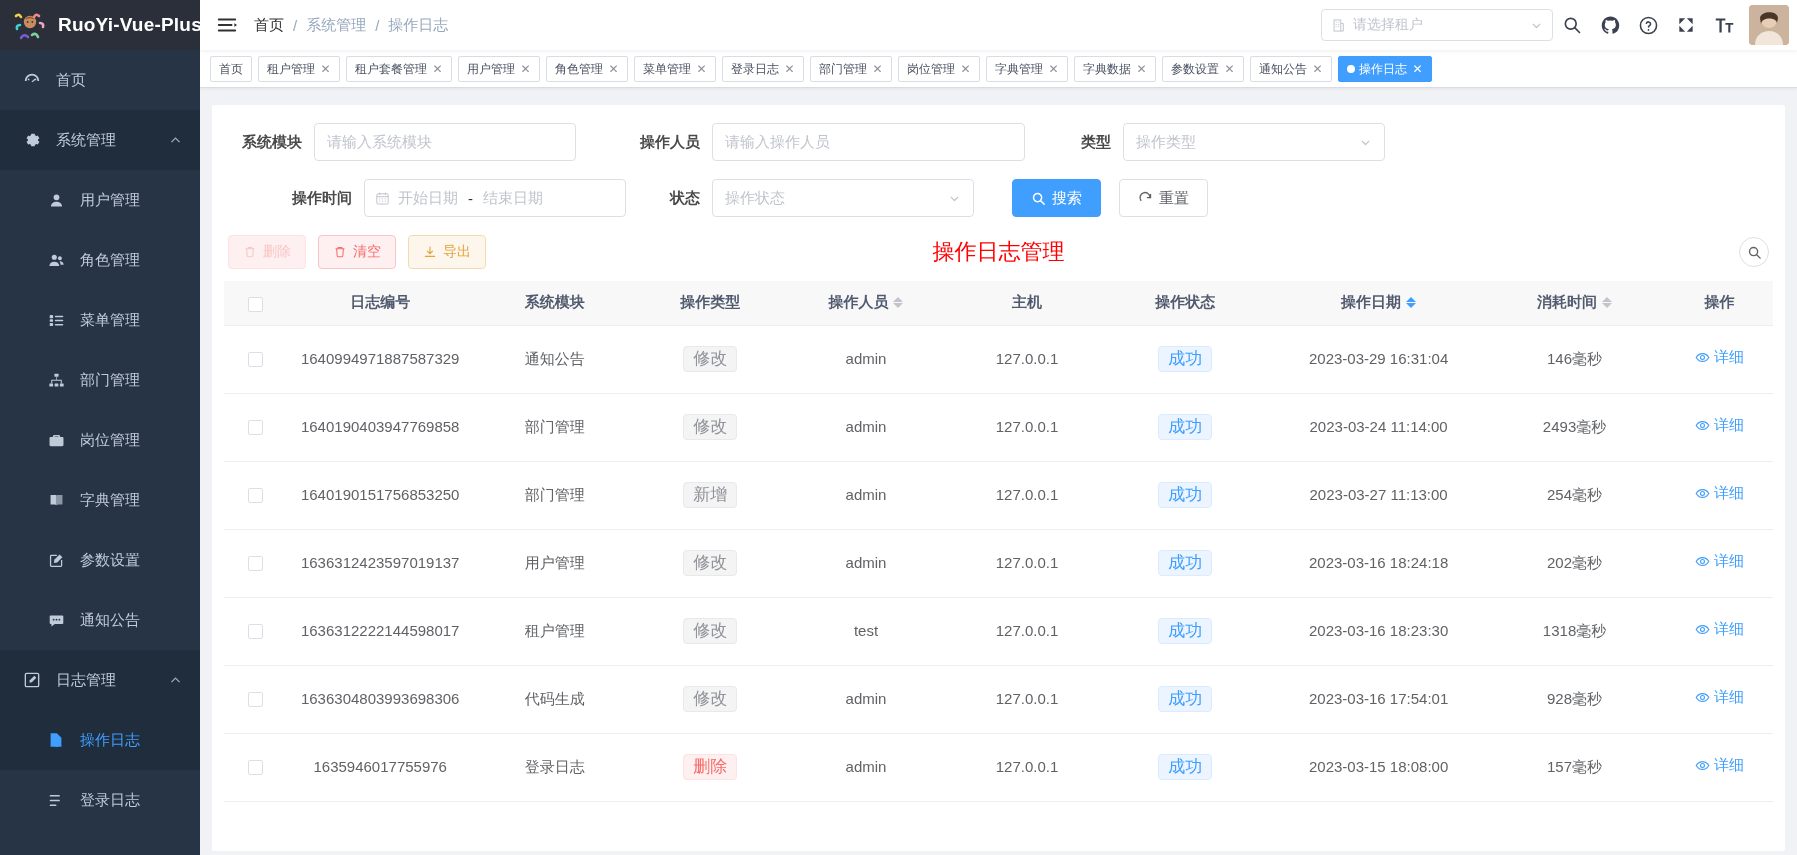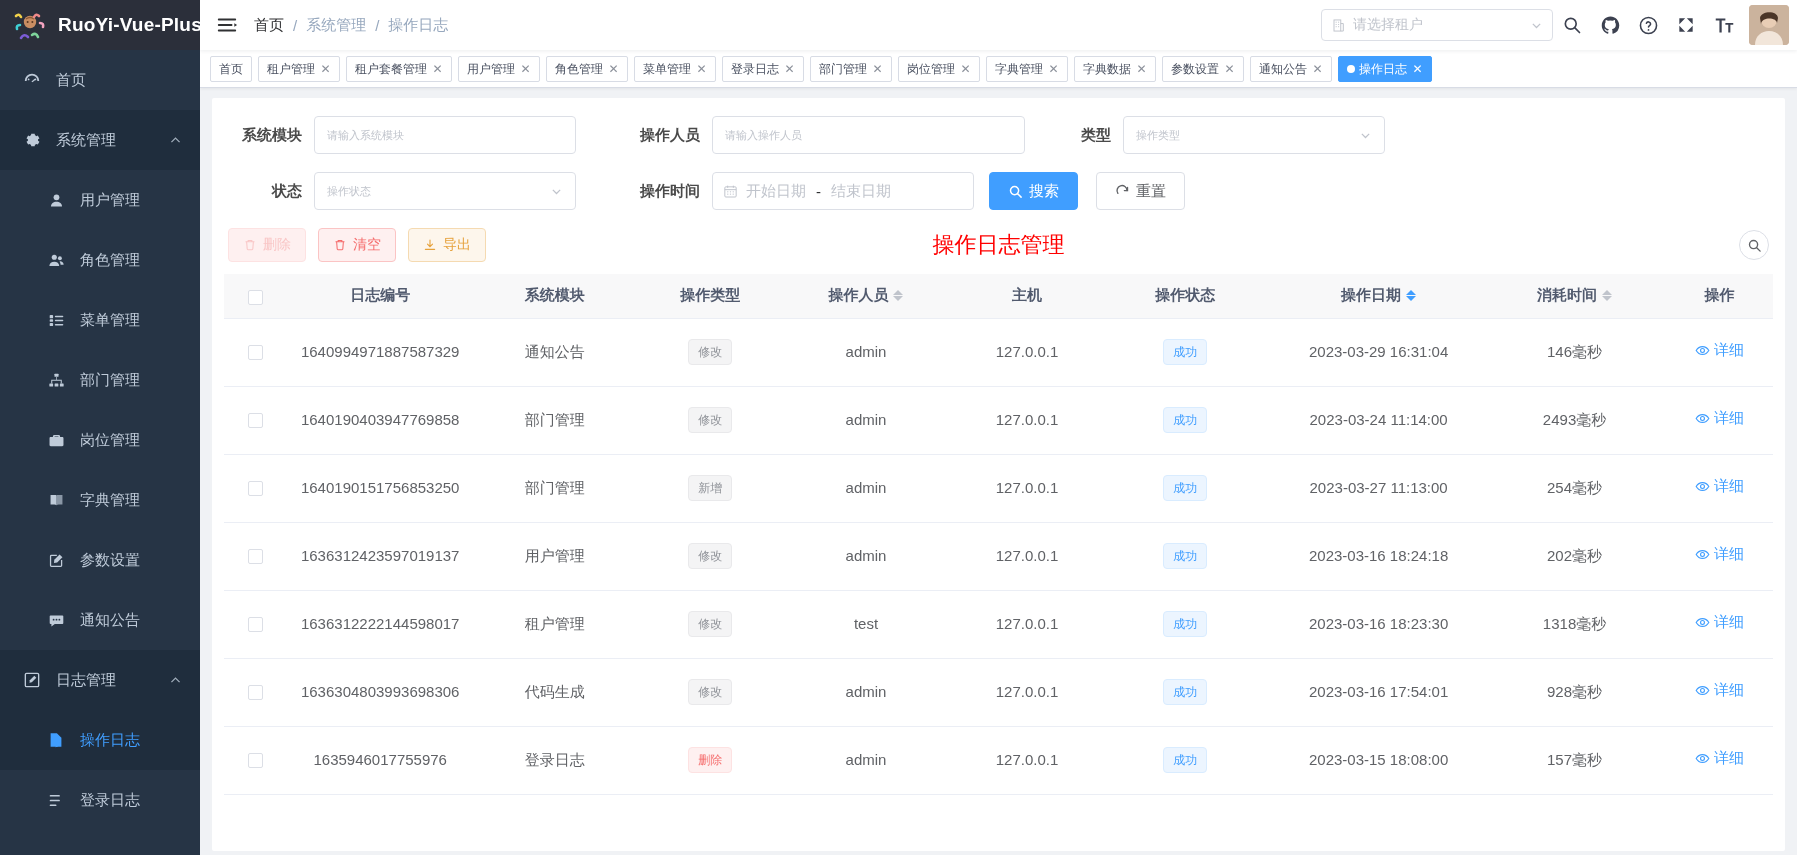--- a/index.html
+++ b/index.html
@@ -104,40 +104,40 @@
     background: #409eff; color: #fff; border-color: #409eff;
   }
   .tag-item.active .tag-close { color: #fff; }
   .tag-dot {
     display: inline-block; width: 8px; height: 8px; border-radius: 50%;
     background: #fff; margin-right: 4px;
   }
 
   
   .app-main {
-    flex: 1; padding: 10px 0 0 0; overflow: hidden; border-radius: 10px;
+    flex: 1; padding: 17px 0 0 0; overflow: hidden; border-radius: 10px;
   }
   .content-card {
     background: #fff; margin: 0 12px; border-radius: 2px;
     padding: 14px 12px 0 12px; height: calc(100% - 4px);
     overflow: hidden; position: relative;
   }
 
   
   .search-form { padding: 4px 0 0 4px; }
   .form-row { display: flex; align-items: center; margin-bottom: 18px; }
   .form-item { display: flex; align-items: center; }
   .form-label {
     font-size: 15px; color: #4a4a4a; font-weight: bold;
     text-align: right; padding-right: 12px; white-space: nowrap;
   }
   .el-input {
     height: 38px; border: 1px solid #dcdfe6; border-radius: 4px;
     display: flex; align-items: center; padding: 0 12px;
-    font-size: 11px; color: #c0c4cc; background: #fff; font-family: Liberation Serif, serif;
+    font-size: 15px; color: #c0c4cc; background: #fff; font-family: Liberation Serif, serif;
   }
   .el-input .ph { color: #c0c4cc; }
   .el-input .caret { margin-left: auto; color: #c0c4cc; font-size: 13px; }
   .w-module { width: 262px; }
   .w-oper { width: 313px; }
   .w-type { width: 262px; }
   .w-status { width: 262px; }
   .date-range {
     height: 38px; border: 1px solid #dcdfe6; border-radius: 4px;
     display: flex; align-items: center; padding: 0 10px; width: 262px;
@@ -209,21 +209,21 @@
   }
   .caret-down.on { border-top-color: #409eff; }
   .caret-up.on { border-bottom-color: #409eff; }
   .chk {
     width: 15px; height: 15px; border: 1px solid #dcdfe6; border-radius: 2px;
     background: #fff; display: inline-block; vertical-align: middle;
     cursor: pointer;
   }
   .tag {
     display: inline-flex; align-items: center; justify-content: center;
-    height: 26px; padding: 0 9px; border-radius: 4px; font-size: 12px;
+    height: 26px; padding: 0 9px; border-radius: 4px; font-size: 17px;
     border: 1px solid transparent;
   }
   .tag-info { background: #f4f4f5; border-color: #e9e9eb; color: #909399; }
   .tag-success-blue { background: #ecf5ff; border-color: #d9ecff; color: #409eff; }
   .tag-danger { background: #fef0f0; border-color: #fde2e2; color: #f56c6c; }
   .link-btn {
     color: #409eff; cursor: pointer; display: inline-flex;
     align-items: center; gap: 4px; font-size: 15px;
   }
   .col-chk { width: 58px; }
@@ -577,47 +577,47 @@
                 <span class="caret">
                   <svg width="13" height="13" viewBox="0 0 16 16" fill="none" stroke="#c0c4cc" stroke-width="1.5">
                       <path d="M3.5 6l4.5 4.5L12.5 6"></path>
                     </svg>
                 </span>
               </div>
             </div>
           </div>
 
           <div class="form-row">
-            <div class="form-item">
-              <div class="form-label" style="width:86px">状态</div>
-              <div class="el-input w-status">
-                <span class="ph">操作状态</span>
-                <span class="caret">
-                  <svg width="13" height="13" viewBox="0 0 16 16" fill="none" stroke="#c0c4cc" stroke-width="1.5">
-                      <path d="M3.5 6l4.5 4.5L12.5 6"></path>
-                    </svg>
-                </span>
-              </div>
-            </div>
             <div class="form-item" style="margin-left:50px">
               <div class="form-label" style="width:86px">操作时间</div>
               <div class="date-range">
                 <span>
                   <svg width="15" height="15" viewBox="0 0 18 18" fill="none" stroke="#c0c4cc" stroke-width="1.2">
                     <rect x="2.2" y="3.4" width="13.6" height="12.2" rx="1.2"></rect>
                     <path d="M2.2 6.8h13.6M5.6 2v2.6M12.4 2v2.6"></path>
                     <path d="M5 9.4h1.4M8.3 9.4h1.4M11.6 9.4H13M5 12.2h1.4M8.3 12.2h1.4M11.6 12.2H13"></path>
                   </svg>
                 </span>
                 <span style="margin-left:8px">开始日期</span>
                 <span class="sep">-</span>
                 <span>结束日期</span>
               </div>
             </div>
-            <div class="form-item" style="margin-left:15px">
+            <div class="form-item">
+              <div class="form-label" style="width:86px">状态</div>
+              <div class="el-input w-status">
+                <span class="ph">操作状态</span>
+                <span class="caret">
+                  <svg width="13" height="13" viewBox="0 0 16 16" fill="none" stroke="#c0c4cc" stroke-width="1.5">
+                      <path d="M3.5 6l4.5 4.5L12.5 6"></path>
+                    </svg>
+                </span>
+              </div>
+            </div>
+            <div class="form-item" style="margin-left:38px">
               <div class="btn btn-primary">
                 <span class="bi">
                   <svg width="15" height="15" viewBox="0 0 24 24" fill="none" stroke="#fff" stroke-width="2.4" stroke-linecap="round">
                     <circle cx="10.5" cy="10.5" r="6.5"></circle>
                       <path d="M15.5 15.5L21 21"></path>
                   </svg>
                 </span>
                 <span>搜索</span>
               </div>
               <div class="btn btn-default" style="margin-left:18px">

